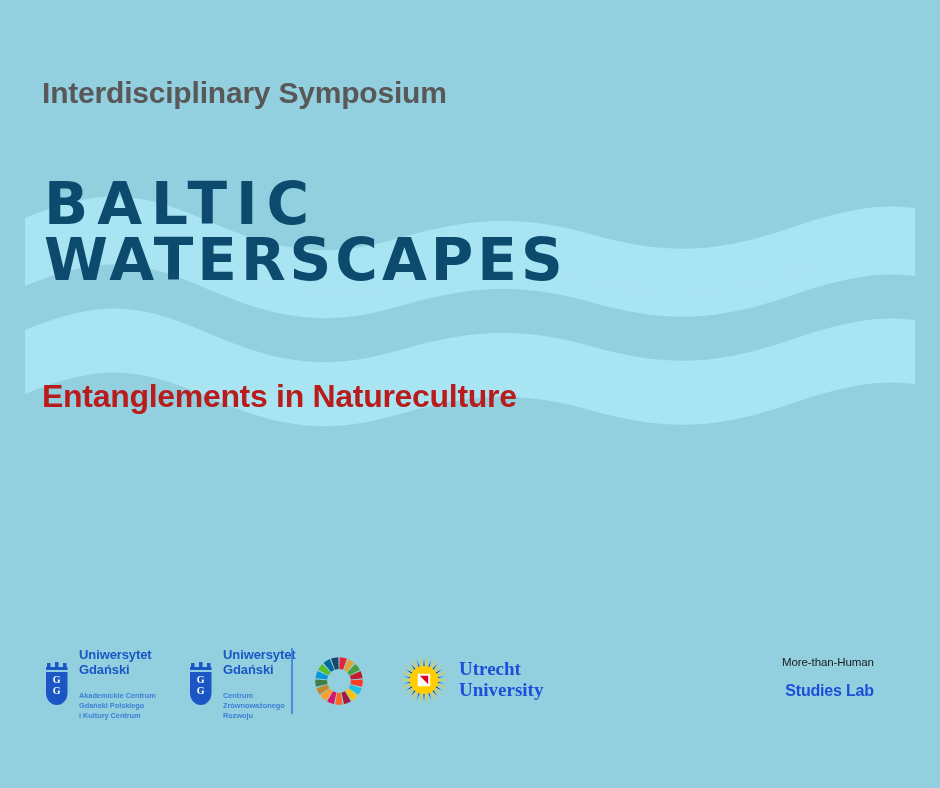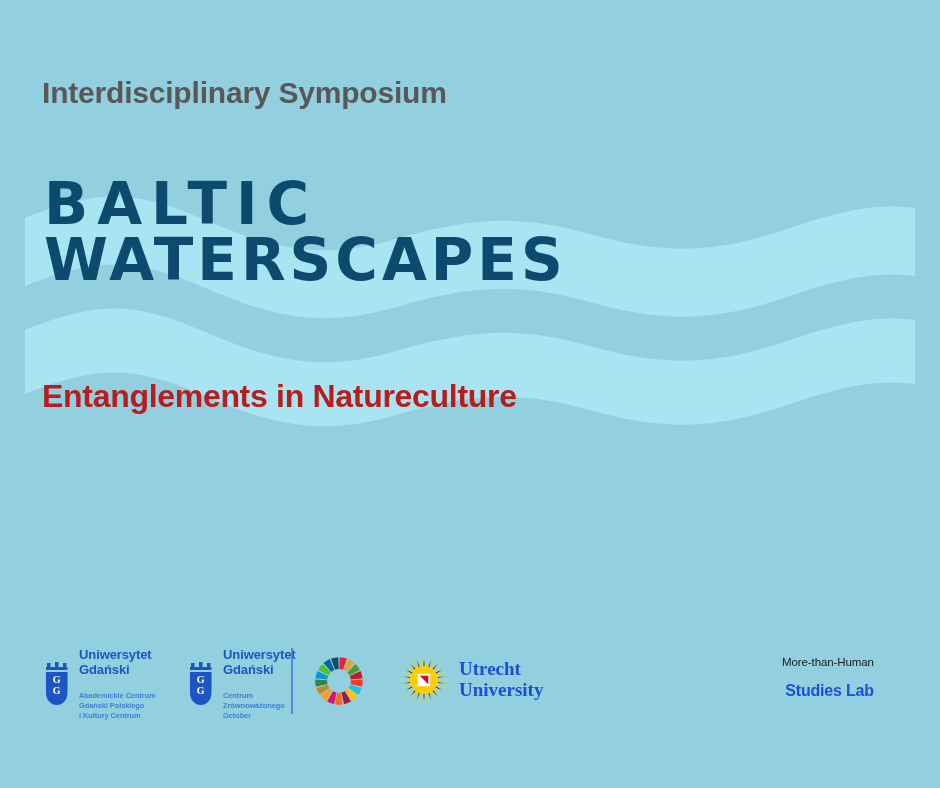--- a/index.html
+++ b/index.html
@@ -180,21 +180,21 @@
         <path d="M4,10 h21.5 v21 a10.75,12 0 0 1 -21.5,0 Z" fill="#1b56c4"></path>
         <text x="14.7" y="21" font-family="Liberation Serif, serif" font-size="10" font-weight="bold" fill="#ffffff" text-anchor="middle">G</text>
         <text x="14.7" y="32" font-family="Liberation Serif, serif" font-size="10" font-weight="bold" fill="#ffffff" text-anchor="middle">G</text>
       </svg>
       <div class="ug-txt">
         <div class="ug-name">Uniwersytet</div>
         <div class="ug-name">Gdański</div>
         <div class="ug-sub">
           <div>Centrum</div>
           <div>Zrównoważonego</div>
-          <div>October</div>
+          <div>Rozwoju</div>
         </div>
       </div>
     </div>
 
     <div class="divider" style="left:291px;top:12px;height:66px;"></div>
 
     <div class="logo" style="left:312px;top:18px;">
       <svg class="sdg" viewBox="0 0 100 100">
         <g id="sdg-seg">
             <path d="M51.228552103837025,6.017154938224408 A44,44 0 0 1 64.74284551456289,8.54341420071193 L57.371422757281444,29.271707100355965 A22,22 0 0 0 50.614276051918516,28.008577469112204 Z" fill="#e5243b"></path>

